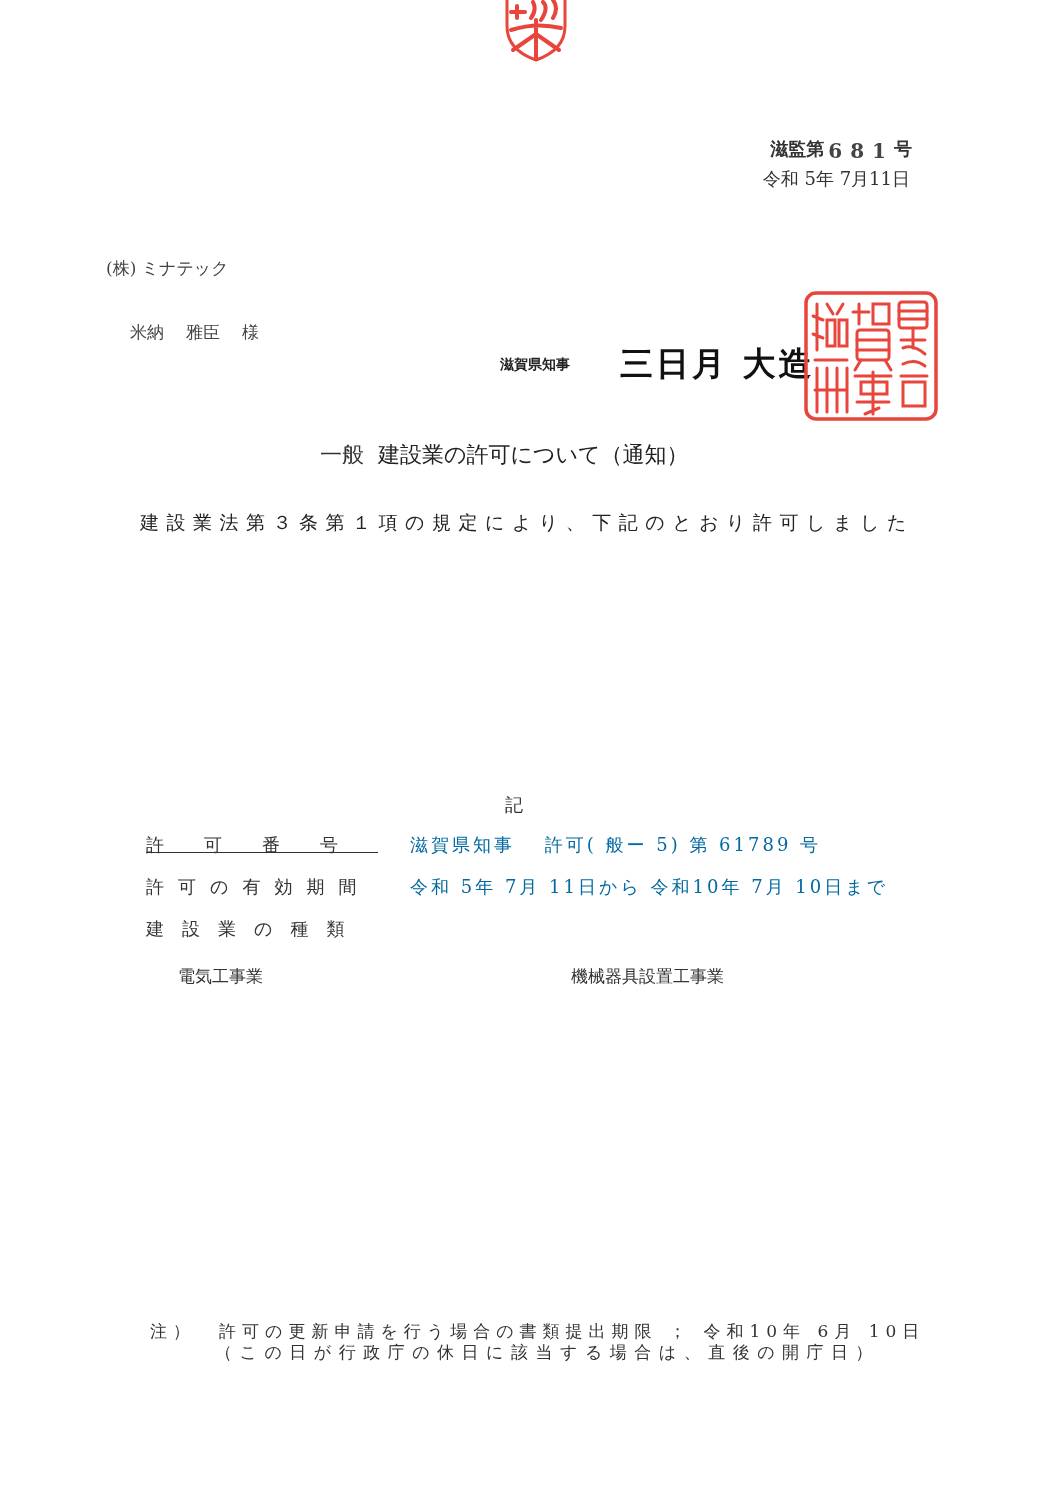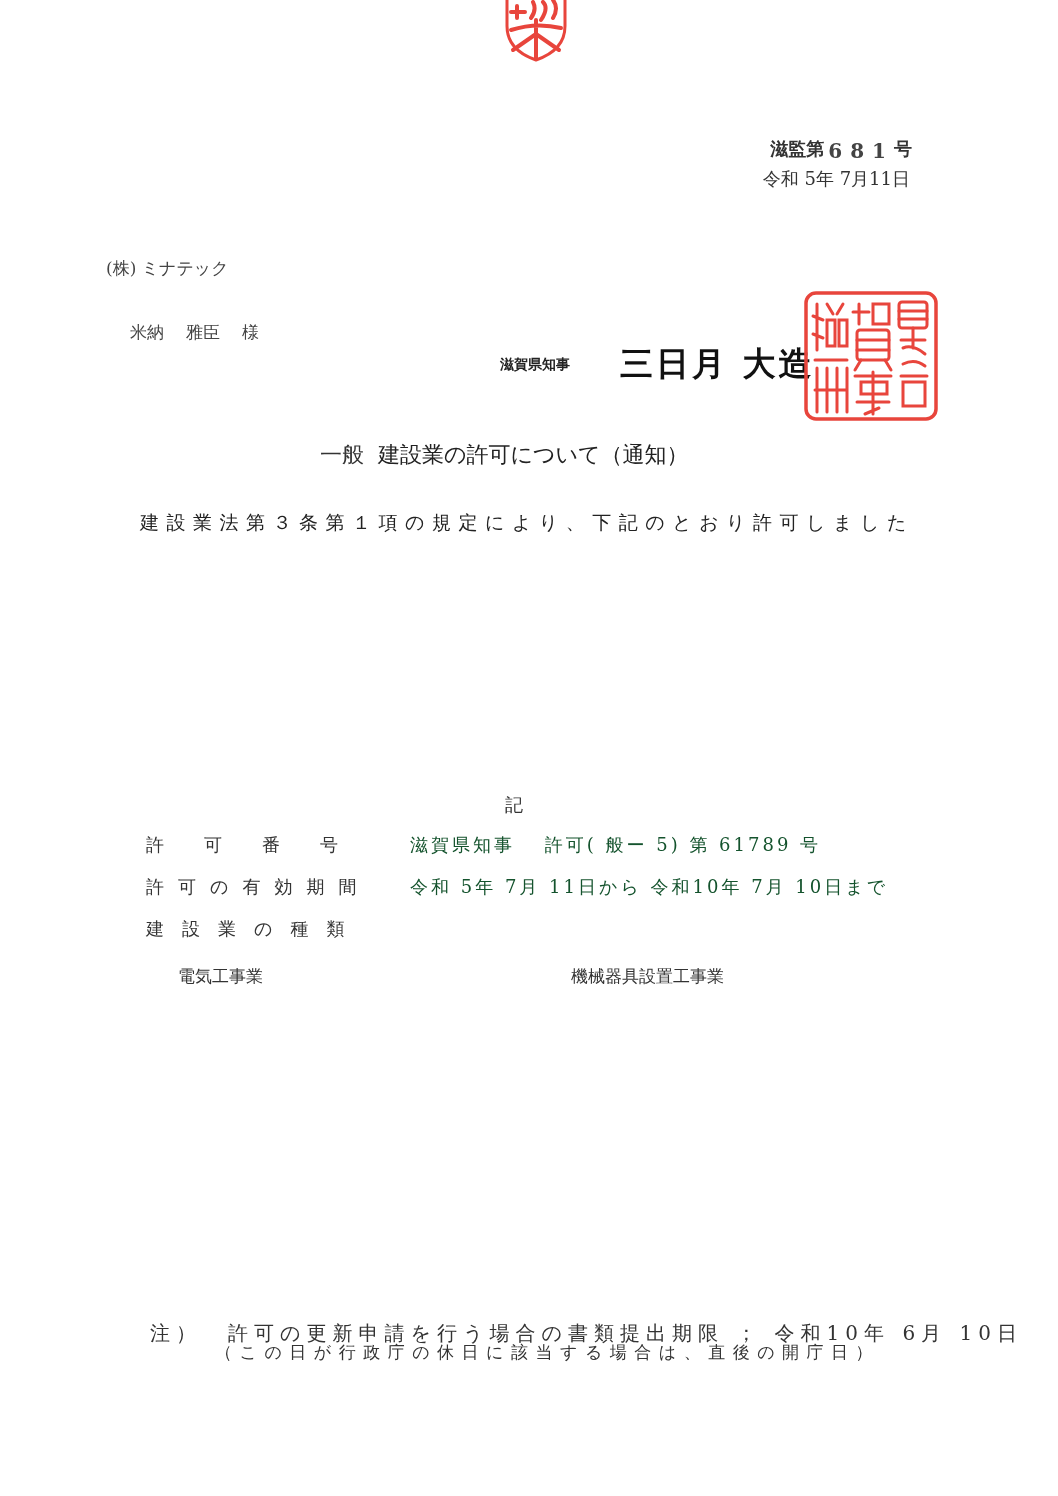--- a/index.html
+++ b/index.html
@@ -47,26 +47,26 @@
       white-space: normal;
     }
     .body-text .line { display: block; white-space: nowrap; }
     .body-text .first { text-indent: 32px; }
 
     .ki-heading { left: 505px; top: 793px; font-size: 18px; color: #333; }
 
     .row-label {
       left: 146px; font-size: 18px; color: #333; letter-spacing: 14px;
     }
-    .row-label.spread { letter-spacing: 40px; }
-    .row-value { left: 410px; font-size: 18px; color: #14532d; letter-spacing: 3px; }
+    .row-label.spread { letter-spacing: 40px; text-decoration: underline; }
+    .row-value { left: 410px; font-size: 18px; color: #0369a1; letter-spacing: 3px; }
 
     .work-type { font-size: 17px; color: #333; top: 965px; }
 
-    .note { left: 150px; top: 1320px; font-size: 20px; color: #333; letter-spacing: 6px; }
+    .note { left: 150px; top: 1320px; font-size: 17px; color: #333; letter-spacing: 6px; }
     .note-sub { left: 215px; top: 1341px; font-size: 17px; color: #333; letter-spacing: 7.5px; }
   </style>
 </head>
 <body>
 
 <div class="abs top-seal">
   <svg width="66" height="84" viewBox="0 0 66 84">
     <path d="M4 20 L62 20 L62 48 Q62 72 33 82 Q4 72 4 48 Z" fill="none" stroke="#e8453c" stroke-width="3"></path>
     <path d="M14 28 L14 40 M8 34 L22 34 M30 24 Q34 32 28 40 M40 24 Q46 30 38 42 M50 22 Q56 30 50 40" stroke="#e8453c" stroke-width="4" fill="none" stroke-linecap="round"></path>
     <path d="M8 52 Q33 44 58 50 M33 42 L33 80 M33 56 L10 72 M33 56 L56 72" stroke="#e8453c" stroke-width="4" fill="none" stroke-linecap="round"></path>

